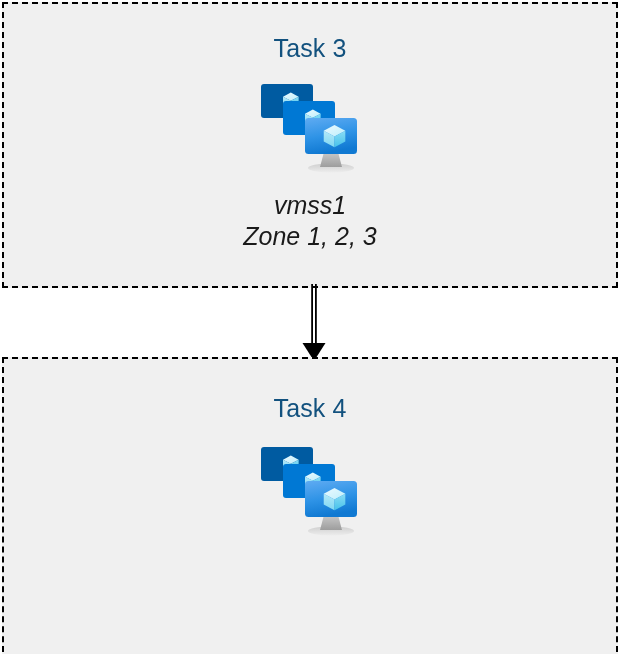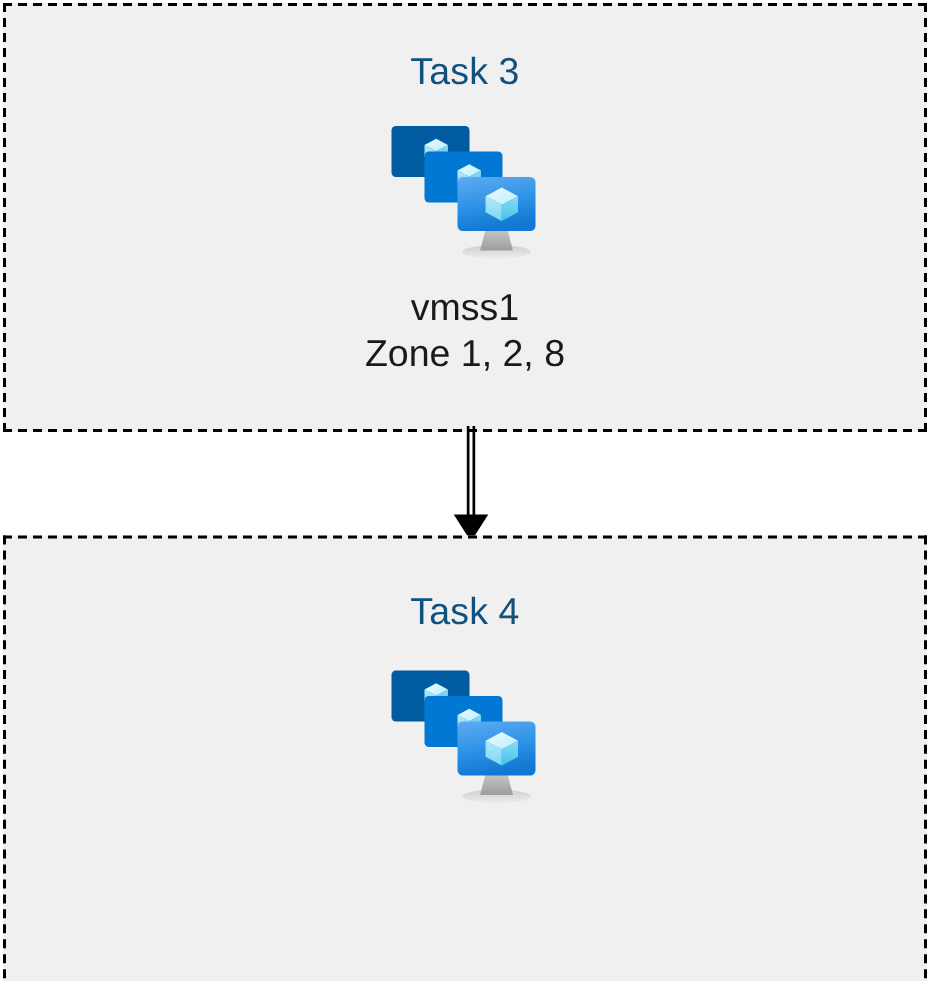--- a/index.html
+++ b/index.html
@@ -62,20 +62,21 @@
   #box-task3 .task-title { margin-top: 32px; }
   #box-task4 .task-title { margin-top: 37px; }
 
   .task-caption {
     color: #1a1a1a;
     font-size: 25px;
     font-weight: 400;
     line-height: 1.22;
     text-align: center;
     white-space: nowrap;
+    font-style: italic;
   }
 
   .caption-block {
     display: flex;
     flex-direction: column;
     align-items: center;
   }
 
   
   .vmss-icon {
@@ -156,21 +157,21 @@
         <g transform="translate(65,45) scale(0.72)">
           <polygon points="16,0 31,8 16,16 1,8" fill="url(#cubeTop3)"></polygon>
           <polygon points="1,8 16,16 16,31 1,23" fill="url(#cubeLeft3)"></polygon>
           <polygon points="31,8 31,23 16,31 16,16" fill="url(#cubeRight3)"></polygon>
         </g>
       </svg>
     </div>
 
     <div class="caption-block">
       <div class="task-caption">vmss1</div>
-      <div class="task-caption">Zone 1, 2, 8</div>
+      <div class="task-caption">Zone 1, 2, 3</div>
     </div>
   </div>
 
   <svg id="connector-arrow" viewBox="0 0 40 78" aria-hidden="true">
 
     <rect x="17.2" y="0" width="1.8" height="62" fill="#000000"></rect>
     <rect x="21.0" y="0" width="1.8" height="62" fill="#000000"></rect>
 
     <polygon points="20,77 8.5,59 31.5,59" fill="#000000"></polygon>
   </svg>

